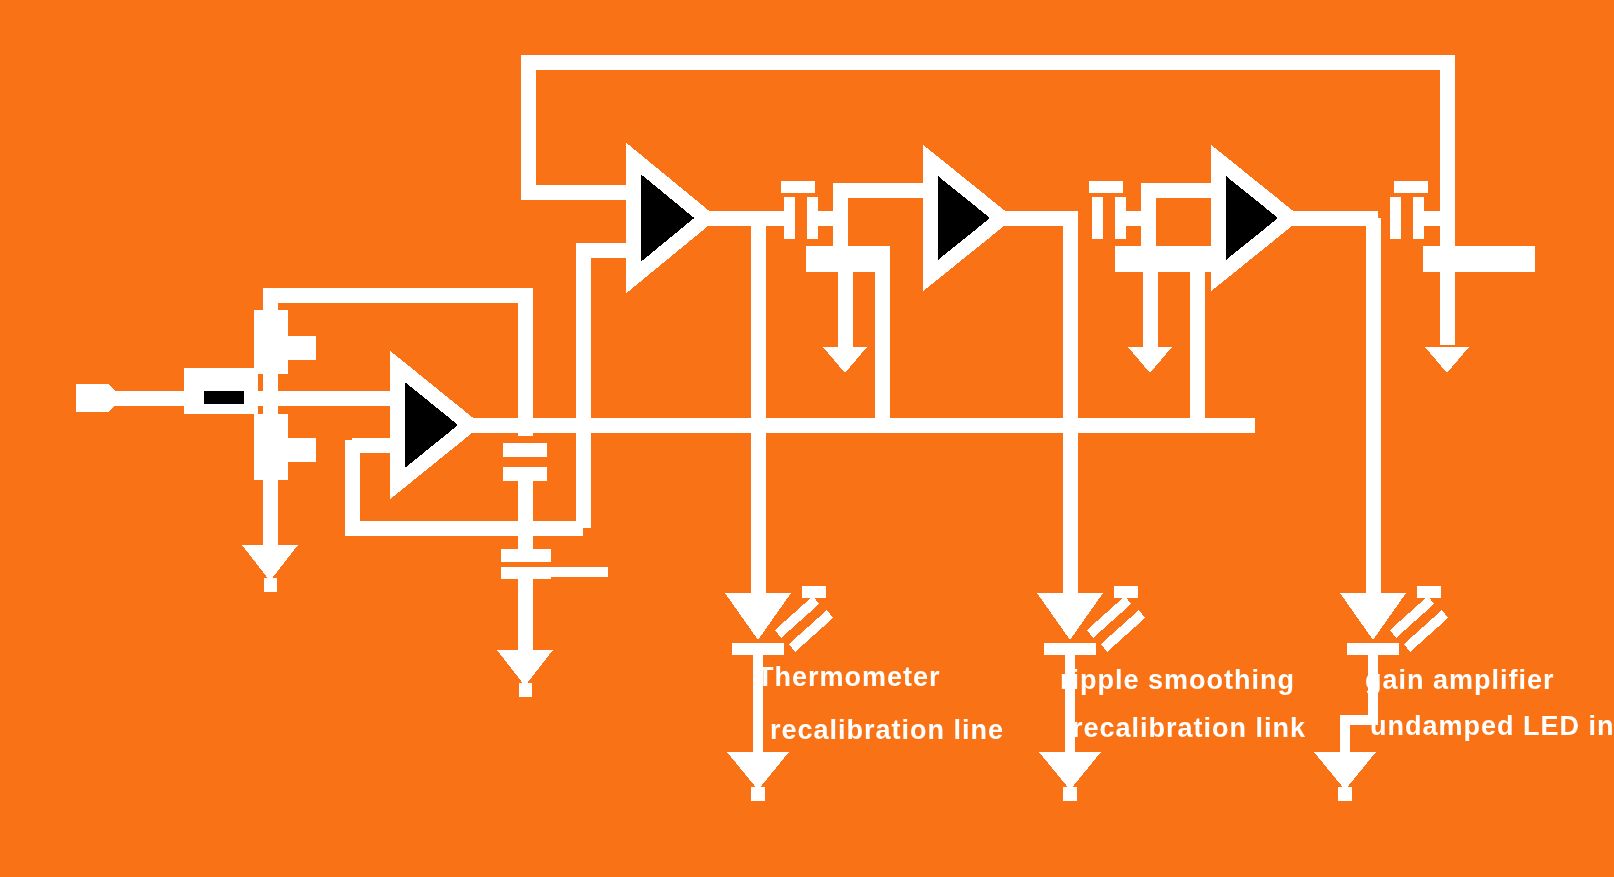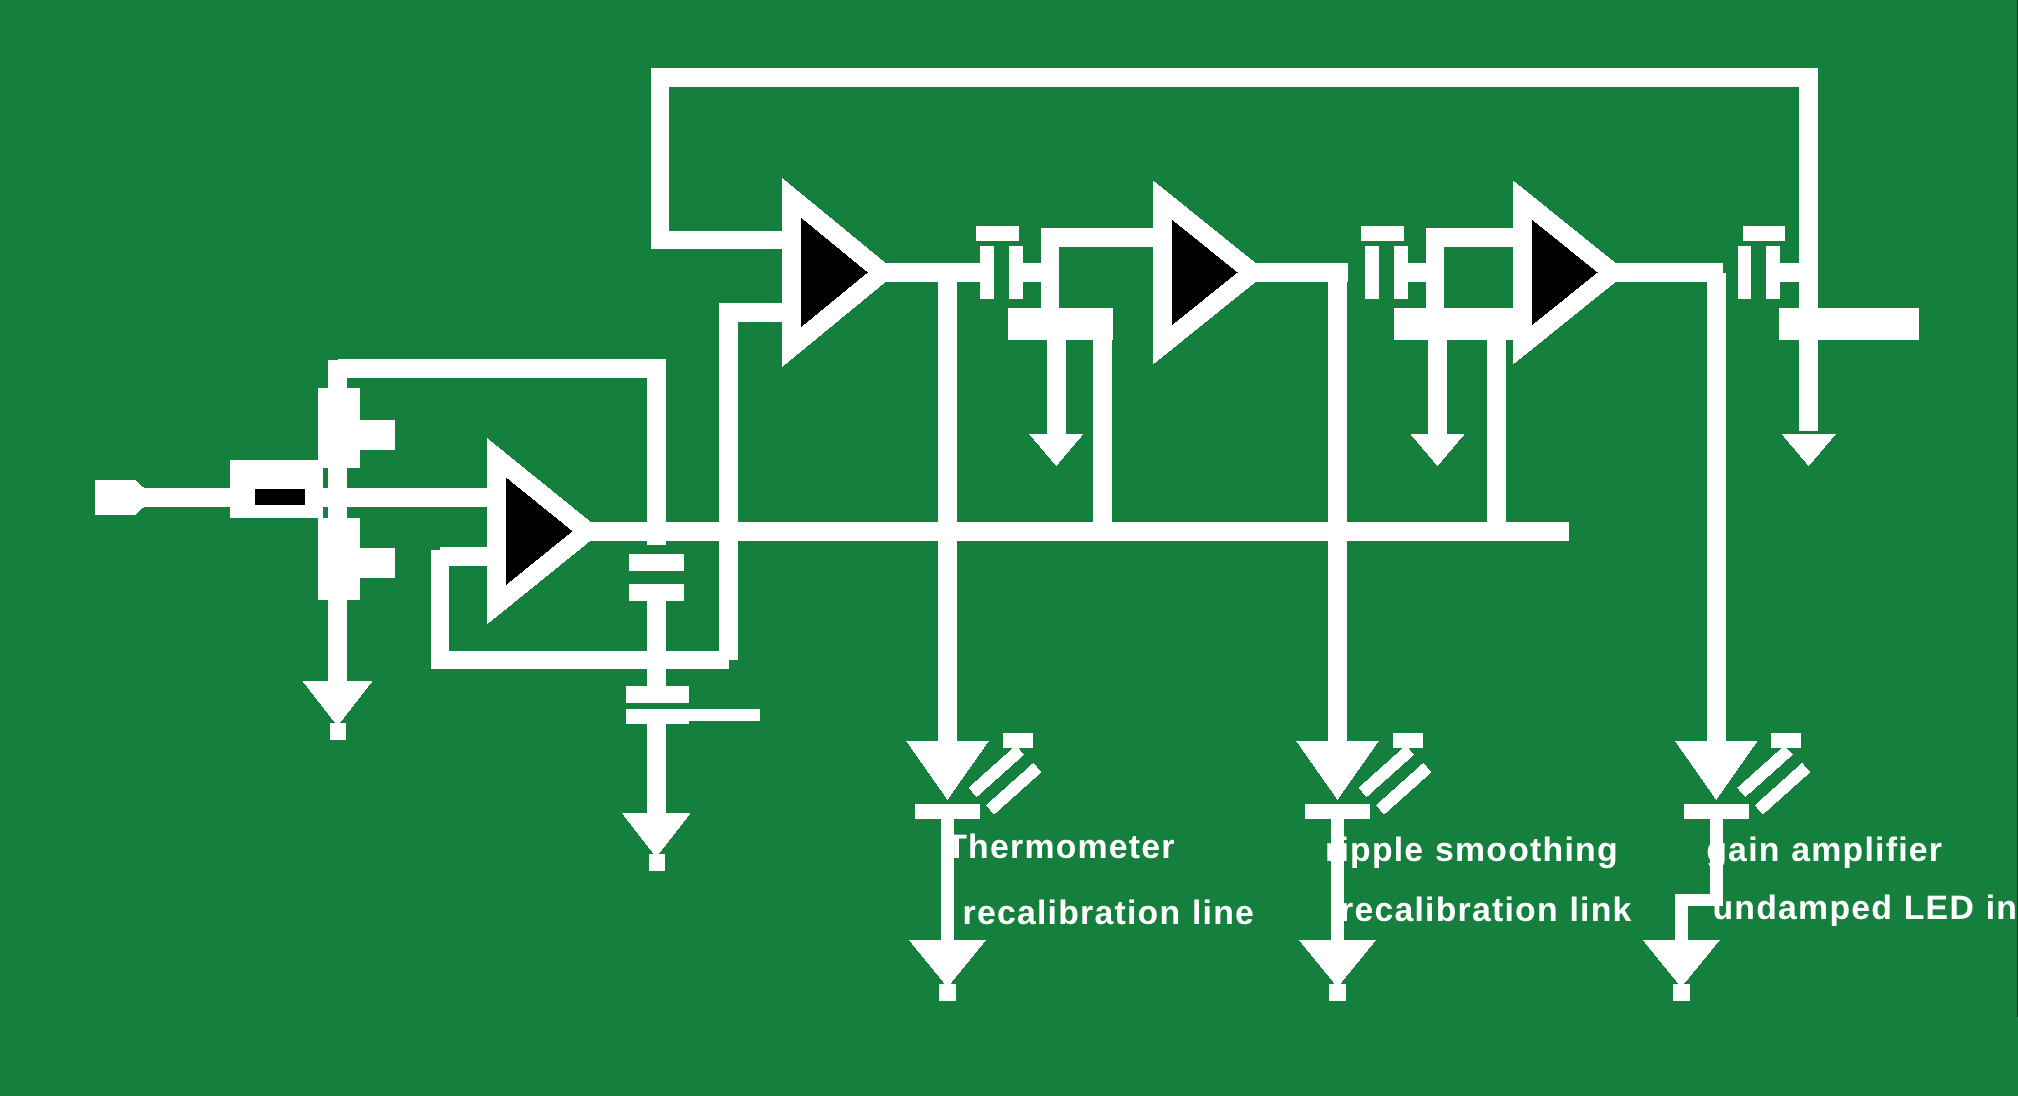--- a/index.html
+++ b/index.html
@@ -1,16 +1,16 @@
 <!DOCTYPE html>
 <html><head>
 <meta charset="utf-8">
 <style>
   html,body{margin:0;padding:0;background:#000;}
-  .canvas{position:relative;width:1614px;height:877px;background:#15803d;overflow:hidden;}
+  .canvas{position:relative;width:1614px;height:877px;background:#f97316;overflow:hidden;}
   svg{position:absolute;left:0;top:0;}
   .wire{stroke:#fff;stroke-width:15;fill:none;shape-rendering:crispEdges;}
   .wire-thin{stroke:#fff;stroke-width:10;fill:none;shape-rendering:crispEdges;}
   .outline{stroke:#fff;stroke-width:15;fill:#000;stroke-linejoin:miter;shape-rendering:crispEdges;}
   .solid{fill:#fff;shape-rendering:crispEdges;}
   .hole{fill:#000;shape-rendering:crispEdges;}
   .lbl{fill:#fff;font-family:"Liberation Sans",sans-serif;font-size:27px;font-weight:bold;letter-spacing:1px;}
 </style>
 </head>
 <body>

